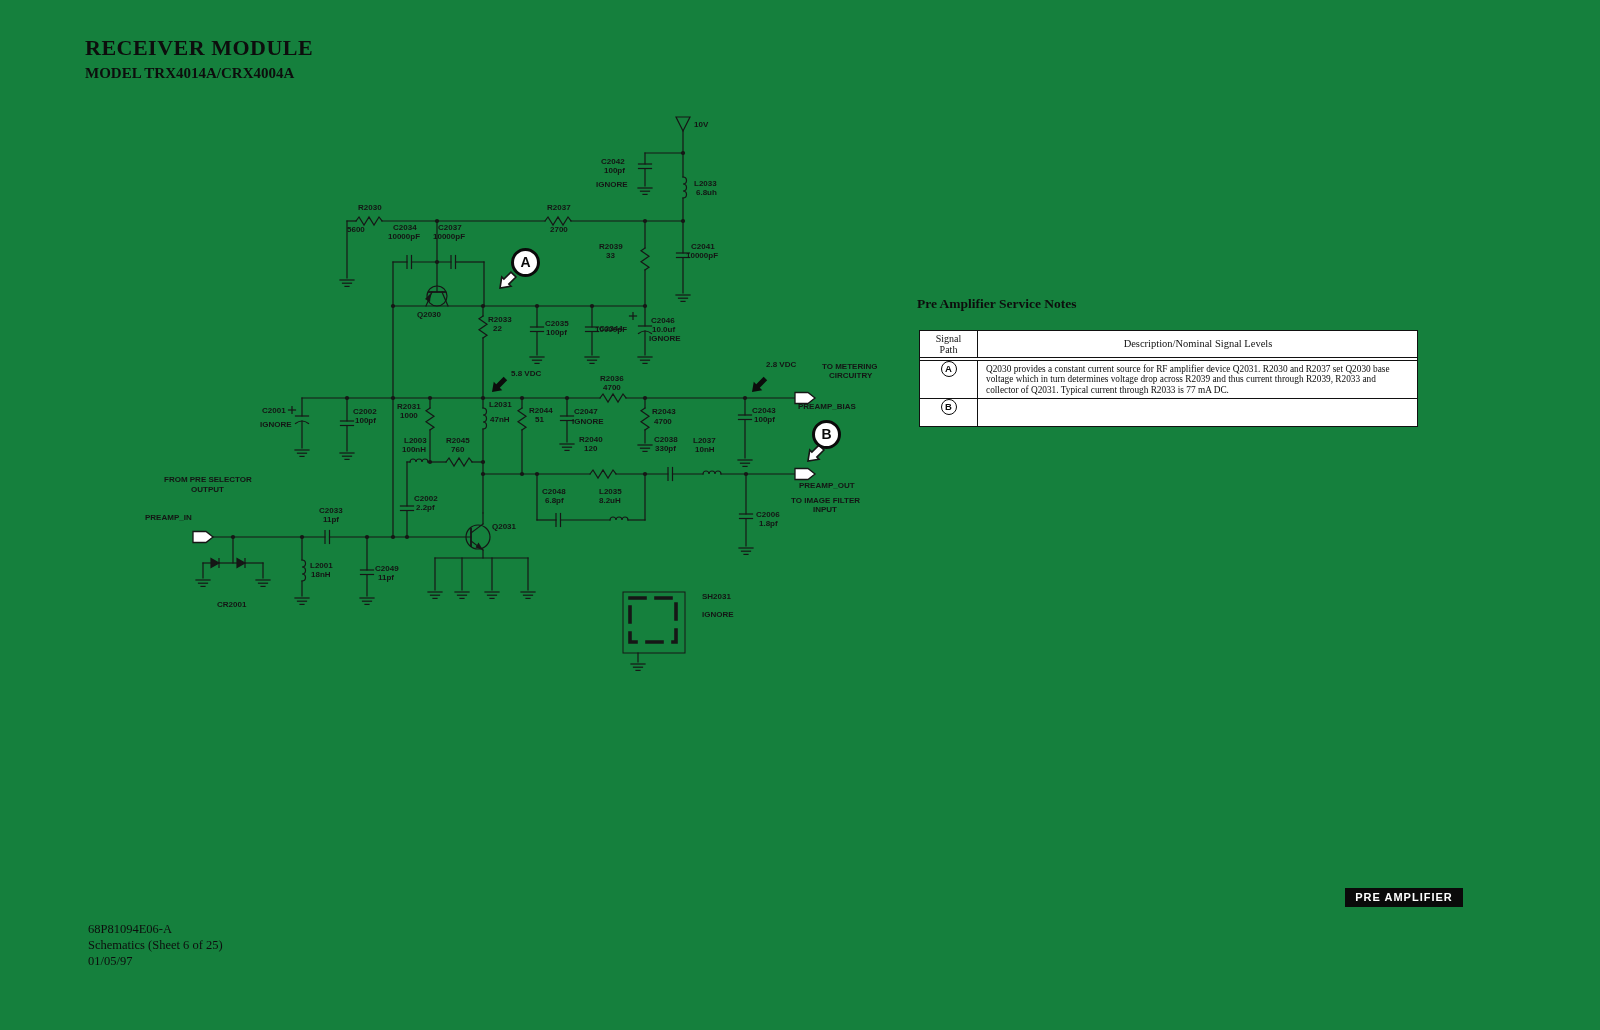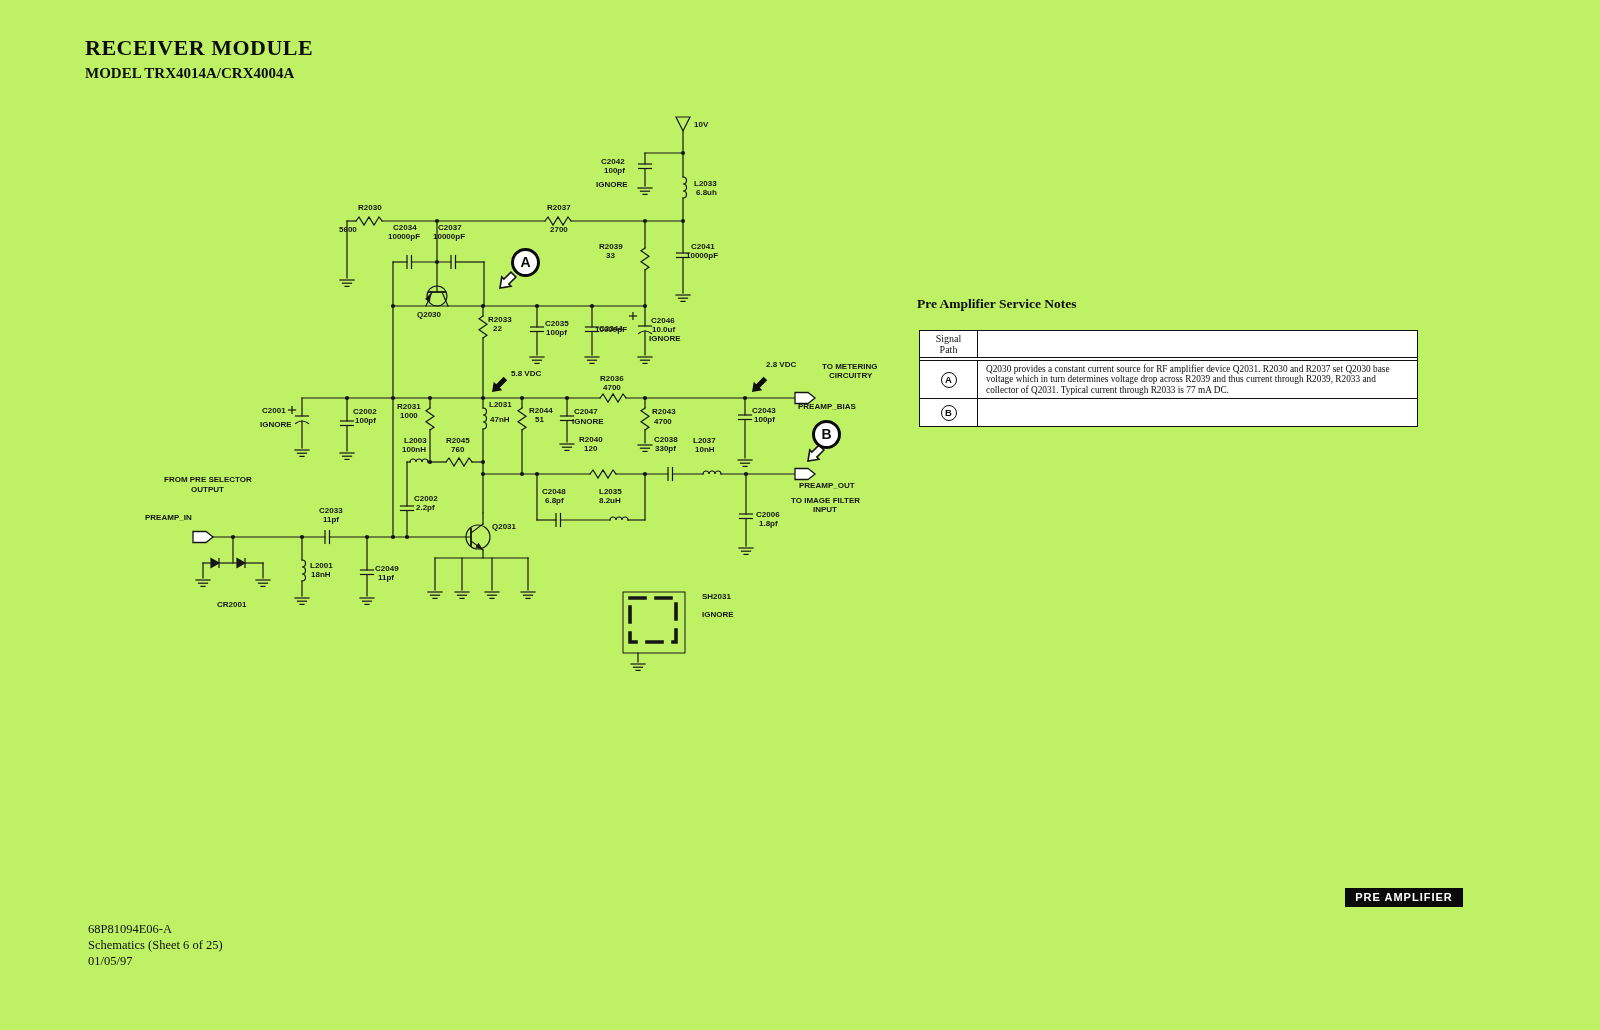--- a/index.html
+++ b/index.html
@@ -1,28 +1,28 @@
 <!DOCTYPE html>
 <html><head>
 <meta charset="utf-8">
 <style>
   html,body{margin:0;padding:0;background:#e8e8e8}
-  .page{position:relative;width:1600px;height:1030px;background:#bef264;overflow:hidden;
+  .page{position:relative;width:1600px;height:1030px;background:#15803d;overflow:hidden;
         font-family:"Liberation Sans",sans-serif;color:#111}
   .doc-title{position:absolute;left:85px;top:36px;font:bold 22px/24px "Liberation Serif",serif;letter-spacing:.5px;color:#0d0d0d}
   .doc-model{position:absolute;left:85px;top:65px;font:bold 15px/17px "Liberation Serif",serif;color:#0d0d0d}
   .t{position:absolute;font:bold 8px/8px "Liberation Sans",sans-serif;color:#141414;white-space:nowrap}
   .callout{position:absolute;width:23px;height:23px;border:3.4px solid #0a0a0a;border-radius:50%;
            font:bold 14px/23px "Liberation Sans",sans-serif;text-align:center;color:#0a0a0a;background:#fff}
   .schem{position:absolute;left:0;top:0}
   
   .notes-title{position:absolute;left:917px;top:296px;font:bold 13.5px/15px "Liberation Serif",serif;color:#0d0d0d}
   .svc-table{position:absolute;left:919px;top:330px;width:497px;border:1.6px solid #111;background:#fff}
   .svc-row{display:flex;align-items:stretch}
-  .svc-c1{width:57px;flex:0 0 57px;border-right:1.6px solid #111;display:flex;align-items:center;justify-content:center;text-align:center}
+  .svc-c1{width:57px;flex:0 0 57px;border-right:1.6px solid #111;display:flex;align-items:flex-start;justify-content:center;text-align:center}
   .svc-c2{flex:1;padding:3px 7px 3px 8px}
   .svc-head{border-bottom:4px double #111}
   .svc-head .svc-c1{font:10px/11px "Liberation Serif",serif;padding:2px 0}
   .svc-head .svc-c2{display:flex;align-items:center;justify-content:center;font:10.5px/12px "Liberation Serif",serif}
   .svc-body-row{border-bottom:1.6px solid #111}
   .svc-body-row:last-child{border-bottom:none}
   .svc-text{font:9.3px/10.3px "Liberation Serif",serif;color:#0d0d0d}
   .circ{display:inline-block;width:14px;height:14px;border:1.6px solid #0a0a0a;border-radius:50%;
         font:bold 9.5px/14px "Liberation Sans",sans-serif;text-align:center;color:#0a0a0a}
   .badge{position:absolute;left:1345px;top:888px;width:118px;height:19px;background:#0a0a0a;color:#fff;
@@ -317,21 +317,21 @@
   <div class="t" style="left:694px;top:121px">10V</div>
 
   <div class="t" style="left:601px;top:158px">C2042</div>
   <div class="t" style="left:604px;top:167px">100pf</div>
   <div class="t" style="left:596px;top:181px">IGNORE</div>
 
   <div class="t" style="left:694px;top:180px">L2033</div>
   <div class="t" style="left:696px;top:189px">6.8uh</div>
 
   <div class="t" style="left:358px;top:204px">R2030</div>
-  <div class="t" style="left:339px;top:226px">5600</div>
+  <div class="t" style="left:347px;top:226px">5600</div>
 
   <div class="t" style="left:393px;top:224px">C2034</div>
   <div class="t" style="left:388px;top:233px">10000pF</div>
 
   <div class="t" style="left:438px;top:224px">C2037</div>
   <div class="t" style="left:433px;top:233px">10000pF</div>
 
   <div class="t" style="left:547px;top:204px">R2037</div>
   <div class="t" style="left:550px;top:226px">2700</div>
 
@@ -447,20 +447,21 @@
   <div class="notes-title">Pre Amplifier Service Notes</div>
 
   <div class="svc-table">
     <div class="svc-row svc-head">
       <div class="svc-c1">
         <div>
           <div>Signal</div>
           <div>Path</div>
         </div>
       </div>
+      <div class="svc-c2">Description/Nominal Signal Levels</div>
     </div>
     <div class="svc-row svc-body-row" style="min-height:37px">
       <div class="svc-c1">
         <span class="circ">A</span>
       </div>
       <div class="svc-c2 svc-text">Q2030 provides a constant current source for RF amplifier device Q2031. R2030 and R2037 set Q2030 base voltage which in turn determines voltage drop across R2039 and thus current through R2039, R2033 and collector of Q2031. Typical current through R2033 is 77 mA DC.</div>
     </div>
     <div class="svc-row svc-body-row" style="min-height:27px">
       <div class="svc-c1">
         <span class="circ">B</span>

